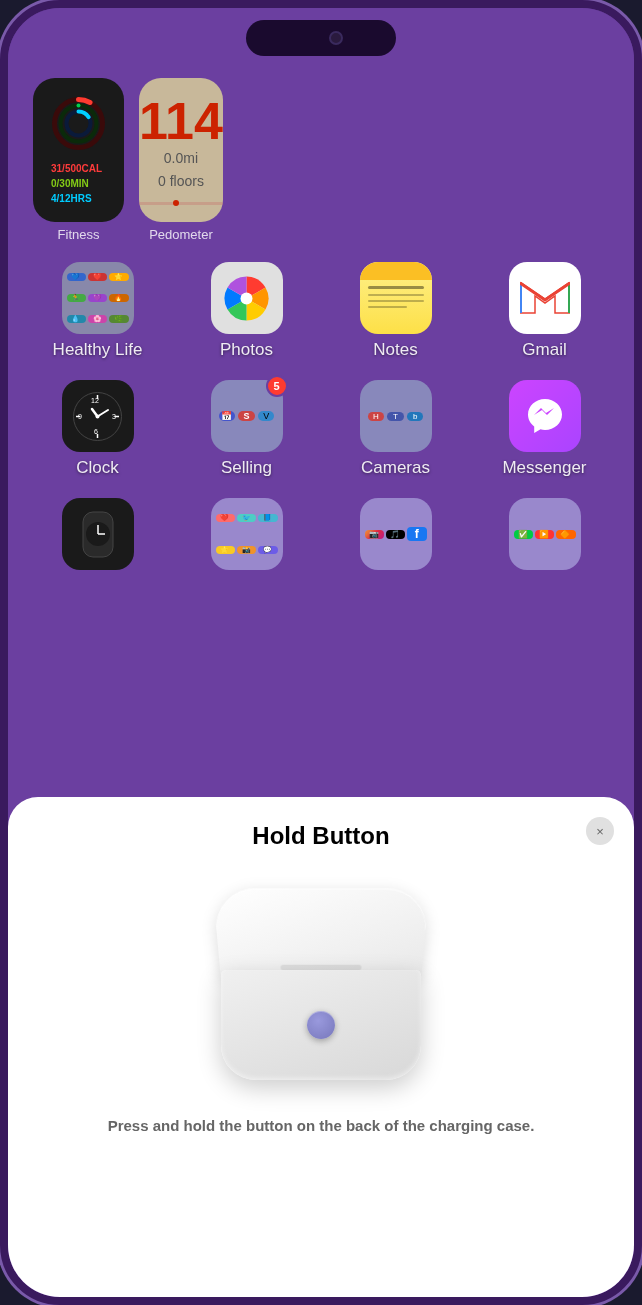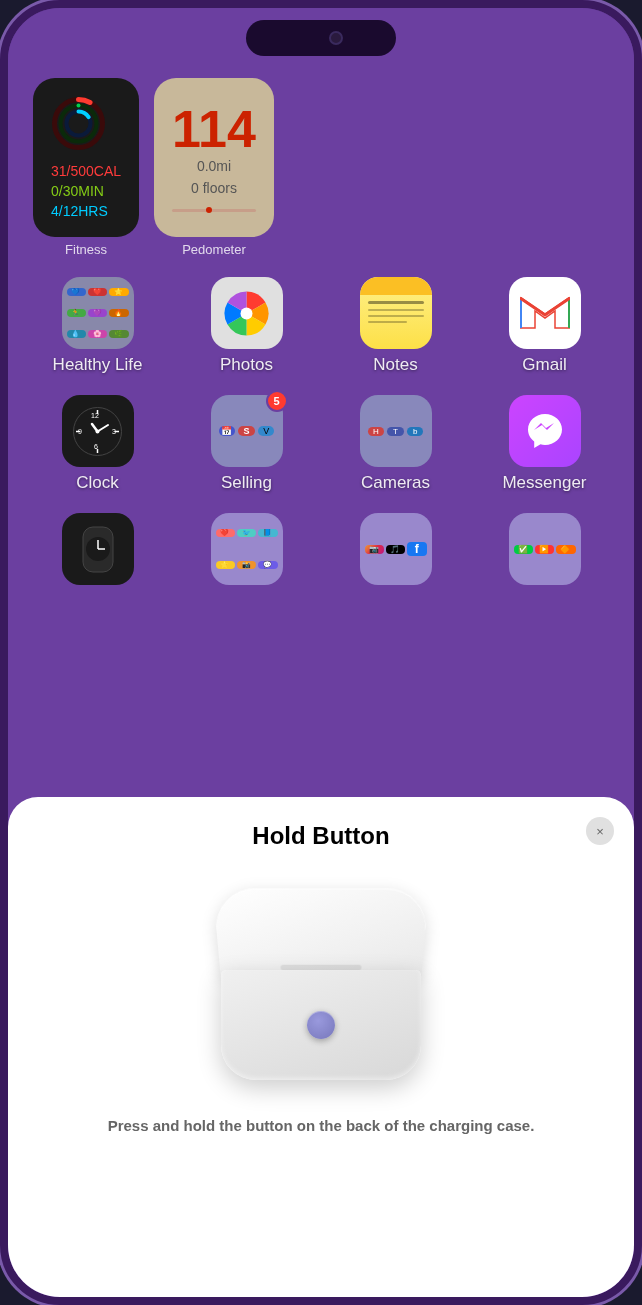--- a/index.html
+++ b/index.html
@@ -105,40 +105,39 @@
       height: 55px;
       margin-bottom: 8px;
     }
 
     .fitness-ring svg {
       width: 100%;
       height: 100%;
     }
 
     .fitness-stat {
-      font-size: 14px;
-      font-weight: 400;
+      font-size: 10px;
+      font-weight: 700;
     }
 
     .fitness-stat.red { color: #ff3b3b; }
     .fitness-stat.green { color: #84cc16; }
     .fitness-stat.blue { color: #00ccff; }
 
     .widget-label {
       text-align: center;
       color: rgba(255,255,255,0.8);
       font-size: 13px;
       margin-top: 5px;
     }
 
     .pedometer-widget {
       flex: 1;
       background: #c8b89a;
       border-radius: 22px;
-      padding: 18px;
       display: flex;
       flex-direction: column;
       align-items: center;
       justify-content: center;
     }
 
     .pedo-steps {
       font-size: 52px;
       font-weight: 700;
       color: #cc2200;

